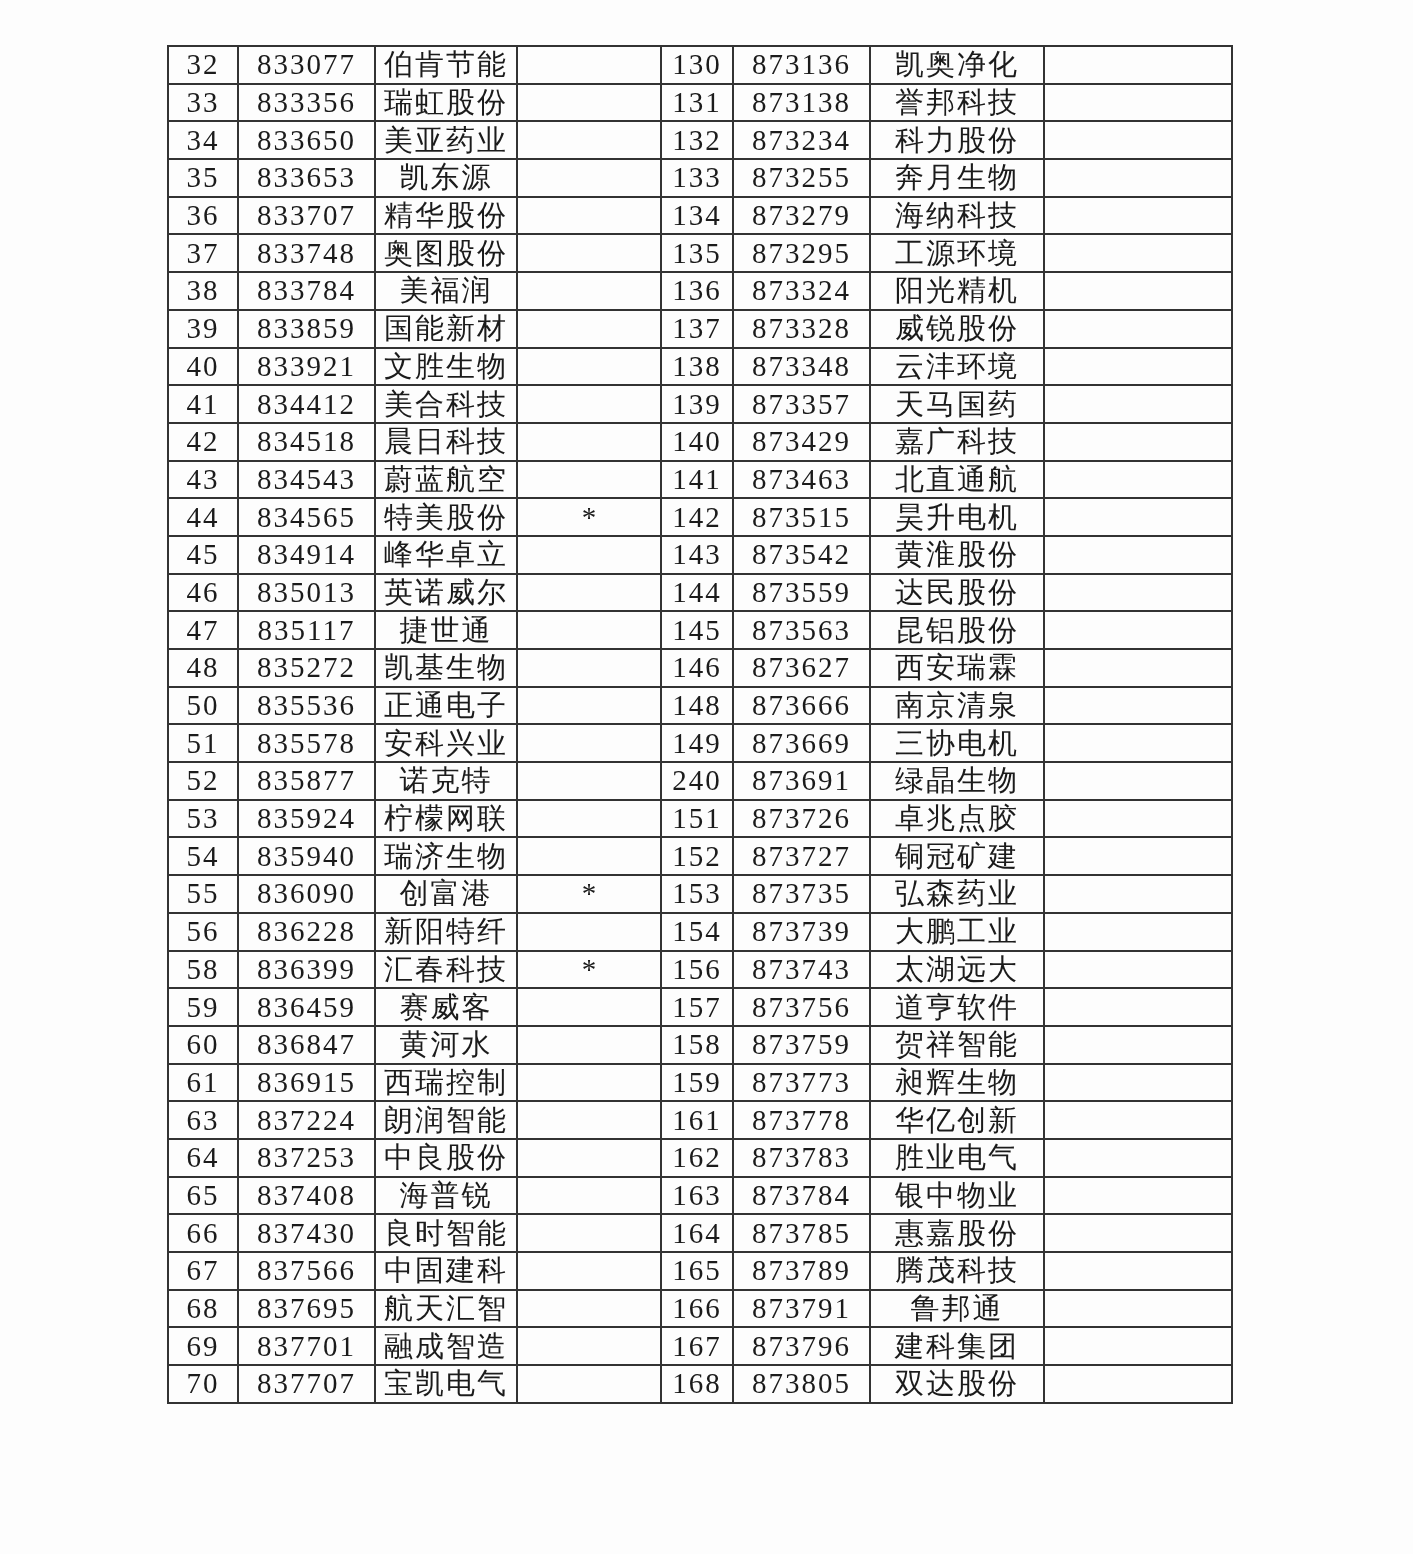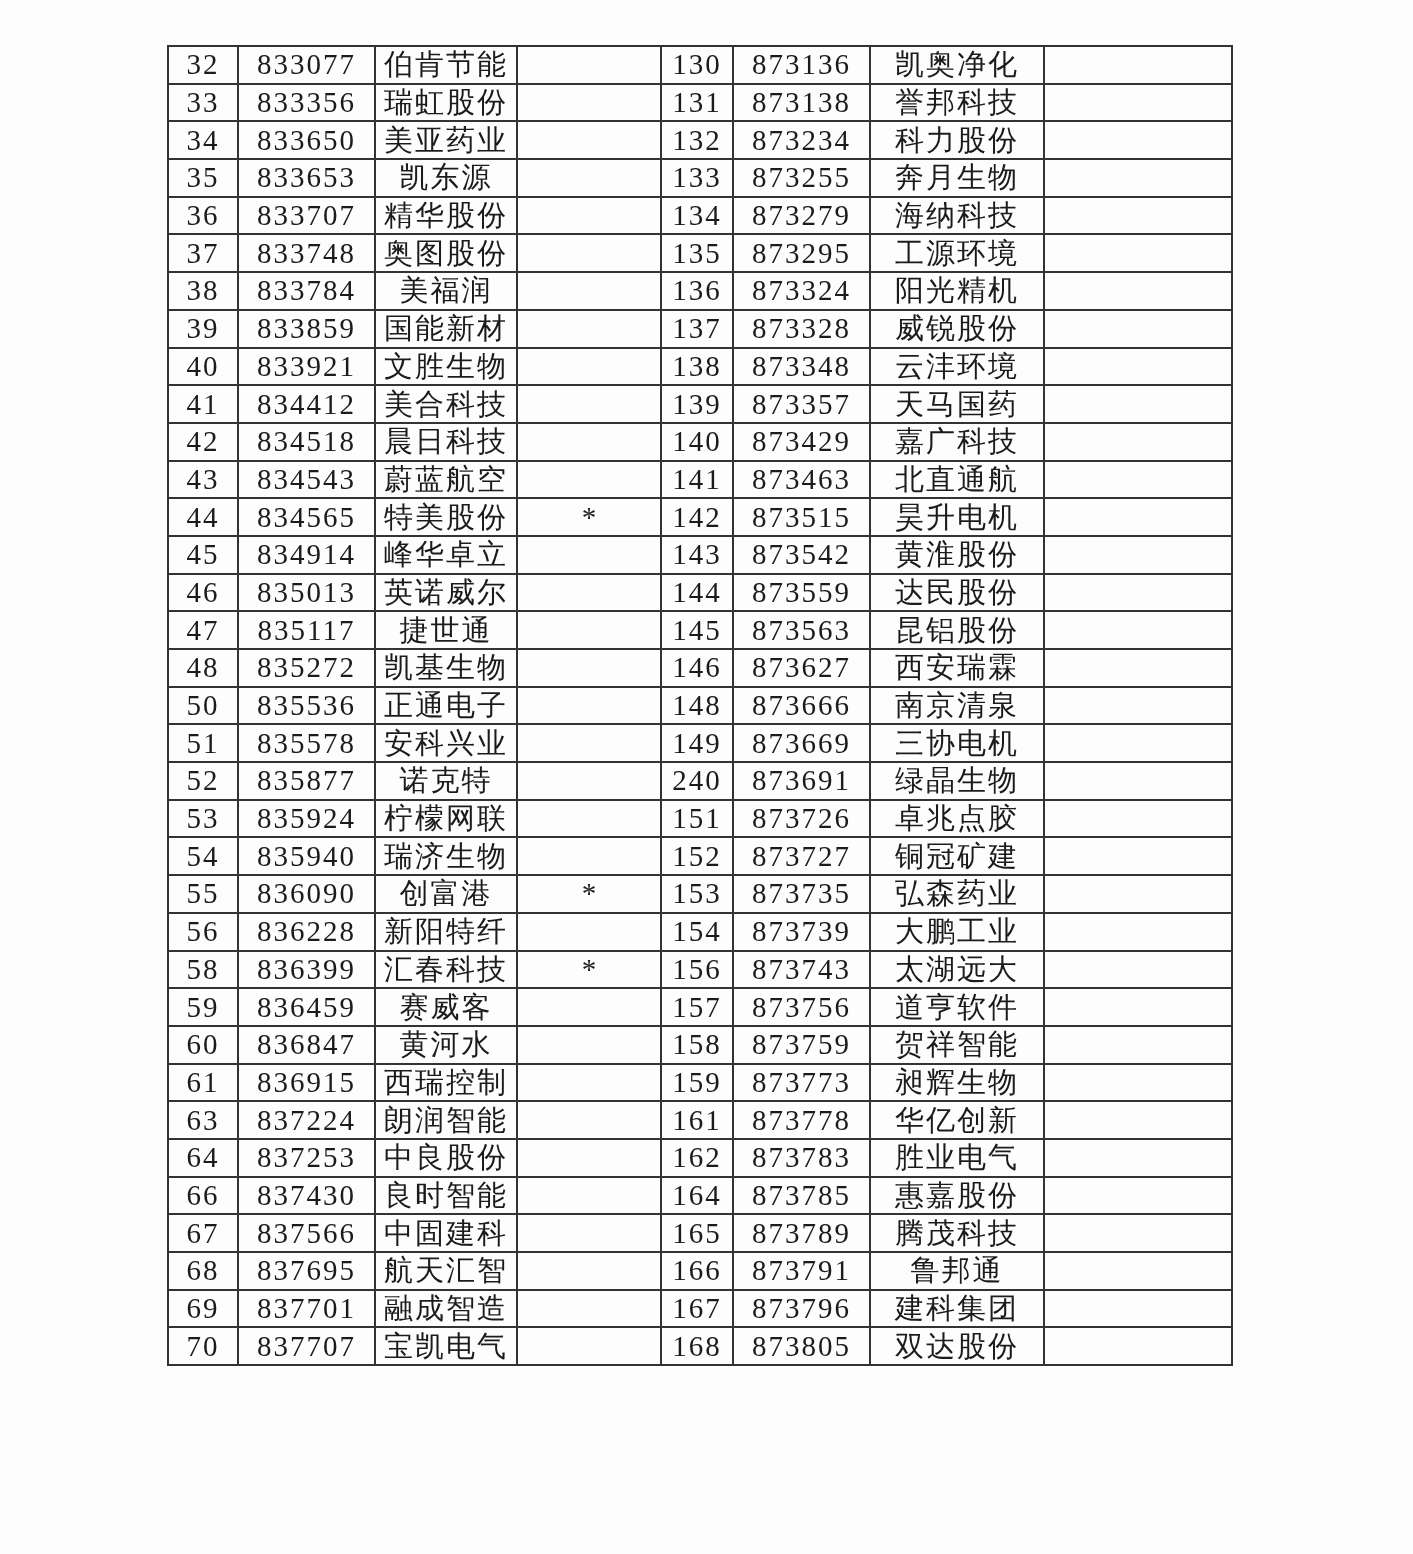--- a/index.html
+++ b/index.html
@@ -364,20 +364,30 @@
           <td class="num">64</td>
           <td class="num">837253</td>
           <td class="name">中良股份</td>
           <td class="note"></td>
           <td class="num">162</td>
           <td class="num">873783</td>
           <td class="name">胜业电气</td>
           <td class="note"></td>
         </tr>
         <tr>
+          <td class="num">65</td>
+          <td class="num">837408</td>
+          <td class="name">海普锐</td>
+          <td class="note"></td>
+          <td class="num">163</td>
+          <td class="num">873784</td>
+          <td class="name">银中物业</td>
+          <td class="note"></td>
+        </tr>
+        <tr>
           <td class="num">66</td>
           <td class="num">837430</td>
           <td class="name">良时智能</td>
           <td class="note"></td>
           <td class="num">164</td>
           <td class="num">873785</td>
           <td class="name">惠嘉股份</td>
           <td class="note"></td>
         </tr>
         <tr>

